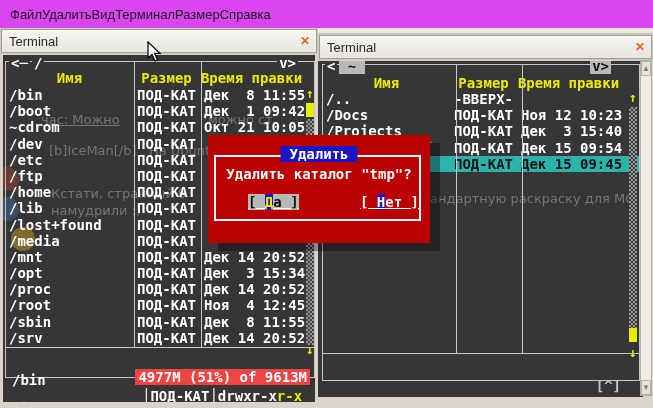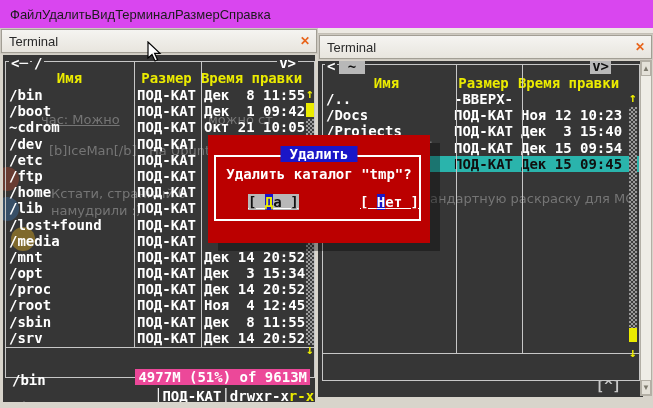--- a/index.html
+++ b/index.html
@@ -54,22 +54,22 @@
   .file-row.selected span { color:#101010; }
   .mc-scroll { position:absolute; width:10px; z-index:7; }
   .mc-arrow { position:absolute; left:0; width:10px; color:#ebeb00; font-weight:bold;
               font-size:13px; line-height:14px; text-align:center; }
   .mc-thumb { position:absolute; left:1px; width:8px; height:14px; background:#ebeb00; }
   .mc-track { position:absolute; left:1px; width:8px;
               background:conic-gradient(#9a9a9a 25%, #3c3c3c 0 50%, #9a9a9a 0 75%, #3c3c3c 0);
               background-size:4px 4px; }
   .mini { position:absolute; left:0; right:0; top:294px; height:16px; }
   .mini .mini-name  { position:absolute; left:6px; }
-  .mini .mini-perms { position:absolute; left:148px; }
-  .free { position:absolute; bottom:-8px; right:4px; background:#ec4899; padding:0 3px; }
+  .mini .mini-perms { position:absolute; left:136px; }
+  .free { position:absolute; bottom:-8px; right:4px; background:#ef4444; padding:0 3px; }
   .ylw { color:#ebeb00; }
 
   
   .dialog { position:absolute; left:208px; top:135px; width:222px; height:108px; background:#bb0000;
             z-index:60; box-shadow:10px 8px 0 rgba(0,0,0,.35); }
   .dlg-border { position:absolute; left:6px; top:20px; width:207px; height:66px; border:2px solid #ffffff; }
   .dlg-title { position:absolute; top:11px; left:50%; transform:translateX(-50%);
                background:#1a16c8; padding:0 9px; z-index:2; }
   .dlg-msg { position:absolute; top:31px; left:0; width:100%; text-align:center; }
   .dlg-btn { position:absolute; top:59px; cursor:pointer;text-decoration:underline; }

